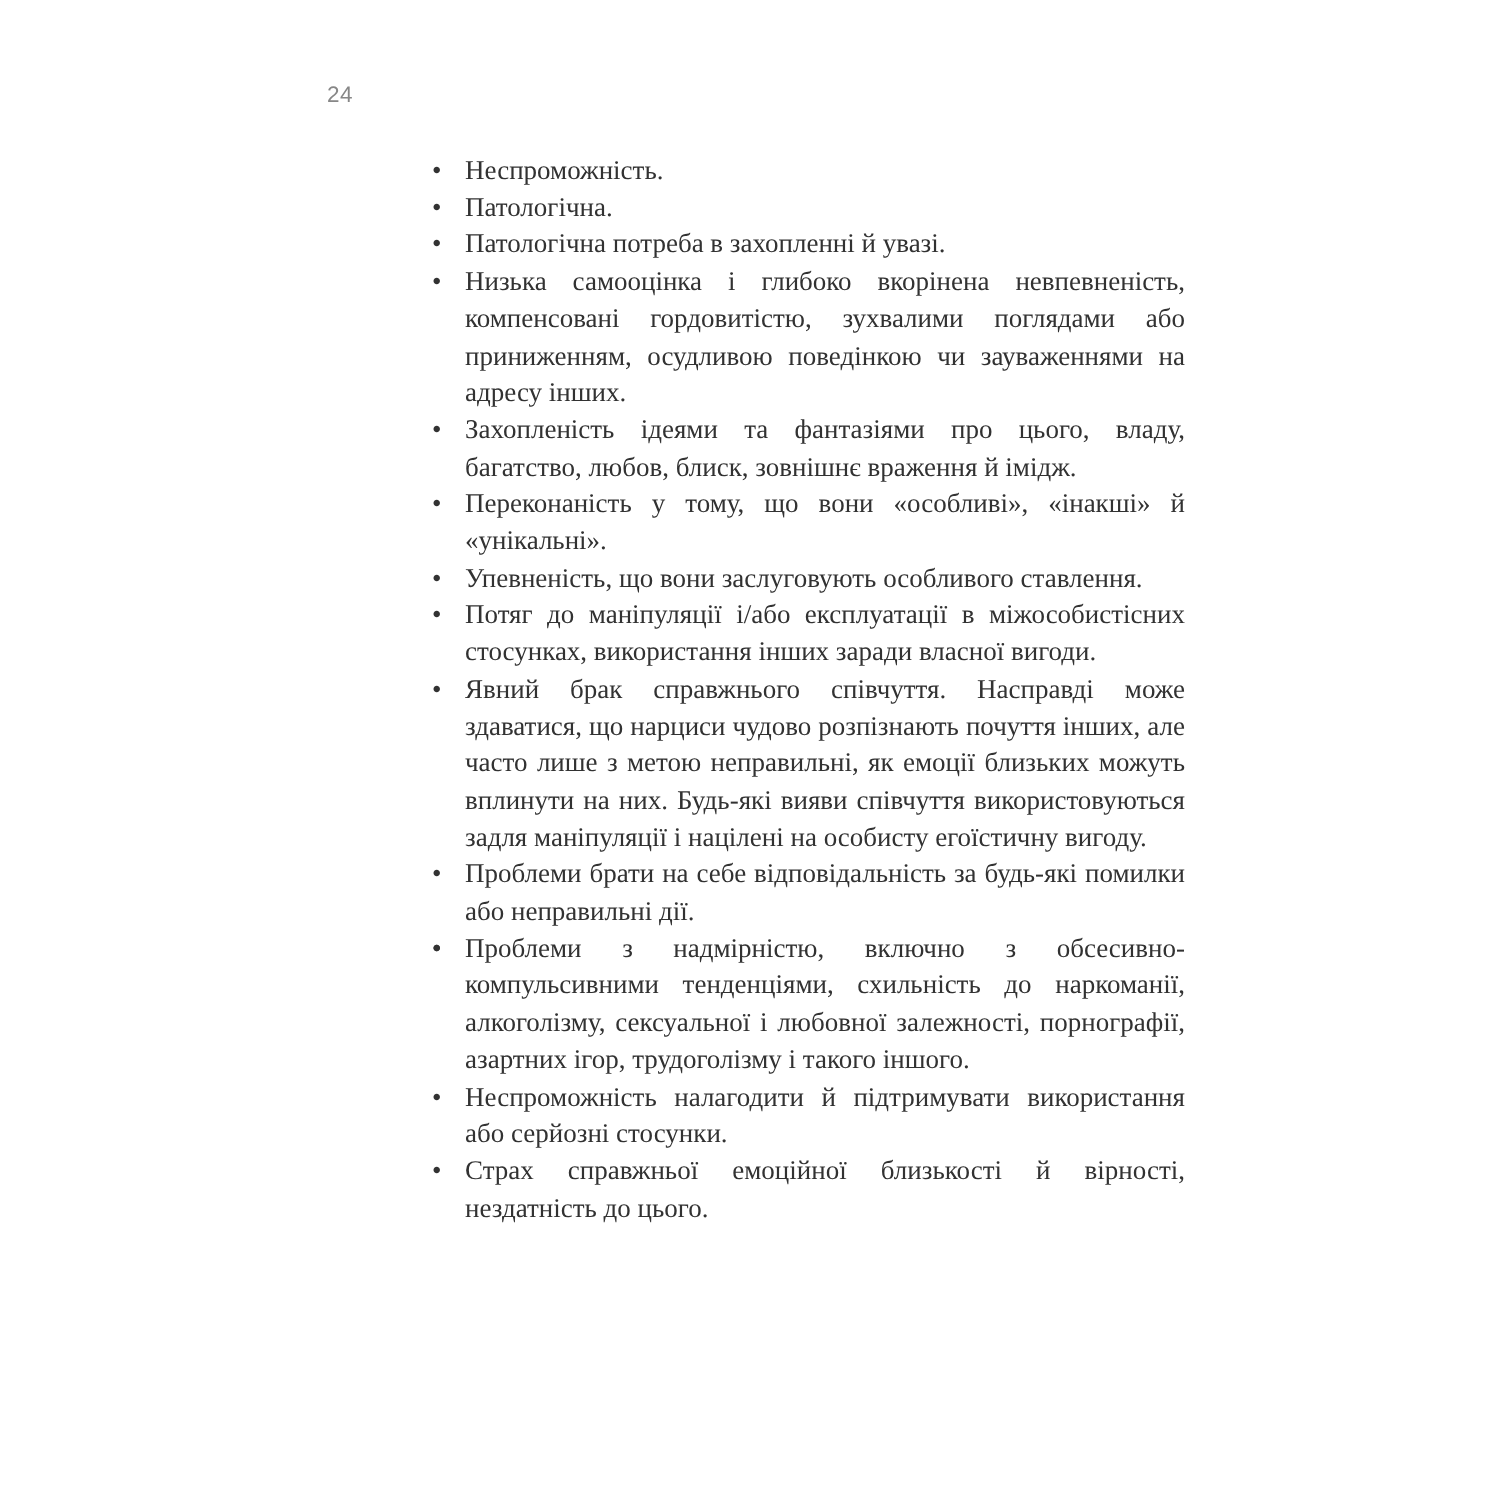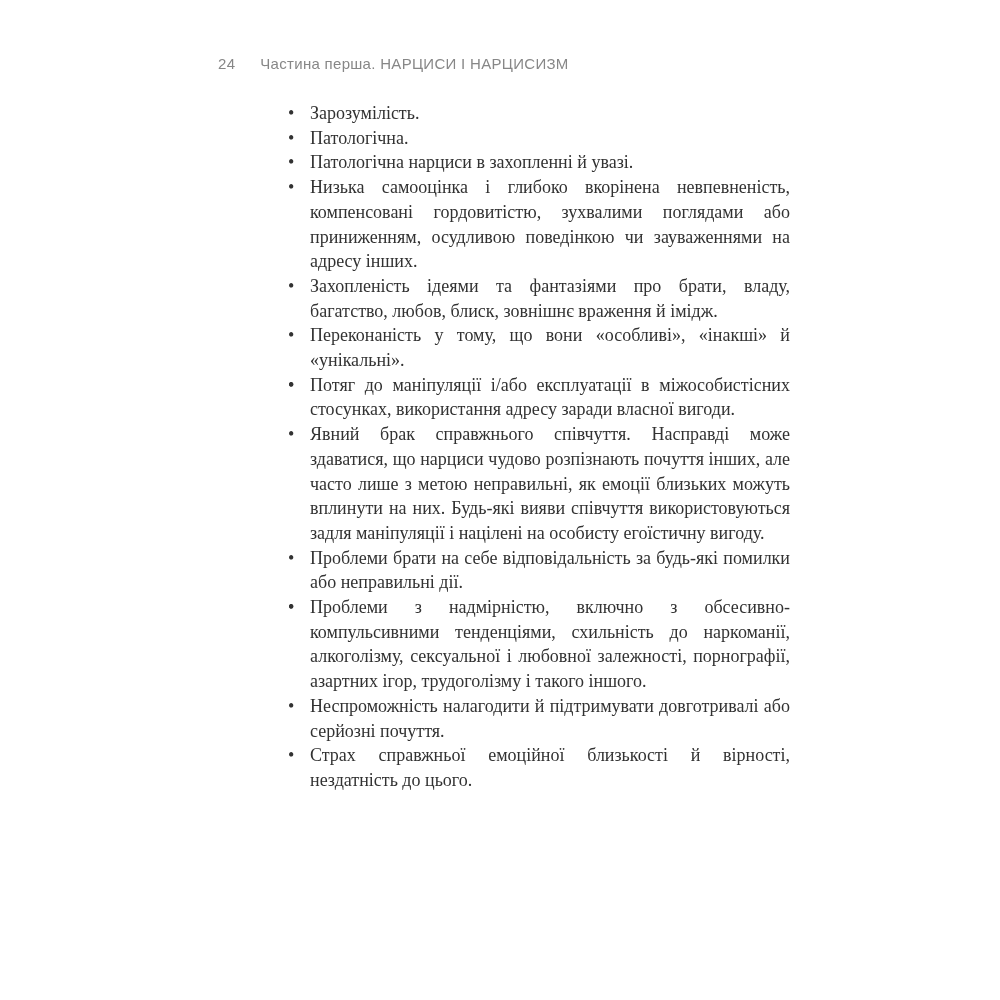--- a/index.html
+++ b/index.html
@@ -54,33 +54,32 @@
     text-align: left;
   }
 </style>
 </head>
 <body>
 
 <div class="page">
 
   <div class="page-header">
     <span>24</span>
-    <span>Частина перша. НАРЦИСИ І НАРЦИСИЗМ</span>
   </div>
 
   <ul class="traits-list">
-      <li><span class="marker">•</span><span>Зарозумілість.</span></li>
+      <li><span class="marker">•</span><span>Неспроможність.</span></li>
       <li><span class="marker">•</span><span>Патологічна.</span></li>
-      <li><span class="marker">•</span><span>Патологічна нарциси в захопленні й увазі.</span></li>
+      <li><span class="marker">•</span><span>Патологічна потреба в захопленні й увазі.</span></li>
       <li><span class="marker">•</span><span>Низька самооцінка і глибоко вкорінена невпевненість, компенсовані гордовитістю, зухвалими поглядами або приниженням, осудливою поведінкою чи зауваженнями на адресу інших.</span></li>
-      <li><span class="marker">•</span><span>Захопленість ідеями та фантазіями про брати, владу, багатство, любов, блиск, зовнішнє враження й імідж.</span></li>
+      <li><span class="marker">•</span><span>Захопленість ідеями та фантазіями про цього, владу, багатство, любов, блиск, зовнішнє враження й імідж.</span></li>
       <li><span class="marker">•</span><span>Переконаність у тому, що вони «особливі», «інакші» й «унікальні».</span></li>
-      <li><span class="marker">•</span></li>
-      <li><span class="marker">•</span><span>Потяг до маніпуляції і/або експлуатації в міжособистісних стосунках, використання адресу заради власної вигоди.</span></li>
+      <li><span class="marker">•</span><span>Упевненість, що вони заслуговують особливого ставлення.</span></li>
+      <li><span class="marker">•</span><span>Потяг до маніпуляції і/або експлуатації в міжособистісних стосунках, використання інших заради власної вигоди.</span></li>
       <li><span class="marker">•</span><span>Явний брак справжнього співчуття. Насправді може здаватися, що нарциси чудово розпізнають почуття інших, але часто лише з метою неправильні, як емоції близьких можуть вплинути на них. Будь-які вияви співчуття використовуються задля маніпуляції і націлені на особисту егоїстичну вигоду.</span></li>
       <li><span class="marker">•</span><span>Проблеми брати на себе відповідальність за будь-які помилки або неправильні дії.</span></li>
       <li><span class="marker">•</span></li>
       <li><span class="marker">•</span><span>Проблеми з надмірністю, включно з обсесивно-компульсивними тенденціями, схильність до наркоманії, алкоголізму, сексуальної і любовної залежності, порнографії, азартних ігор, трудоголізму і такого іншого.</span></li>
-      <li><span class="marker">•</span><span>Неспроможність налагодити й підтримувати довготривалі або серйозні почуття.</span></li>
+      <li><span class="marker">•</span><span>Неспроможність налагодити й підтримувати використання або серйозні стосунки.</span></li>
       <li><span class="marker">•</span><span>Страх справжньої емоційної близькості й вірності, нездатність до цього.</span></li>
     </ul>
 
 </div>
 
 </body></html>

